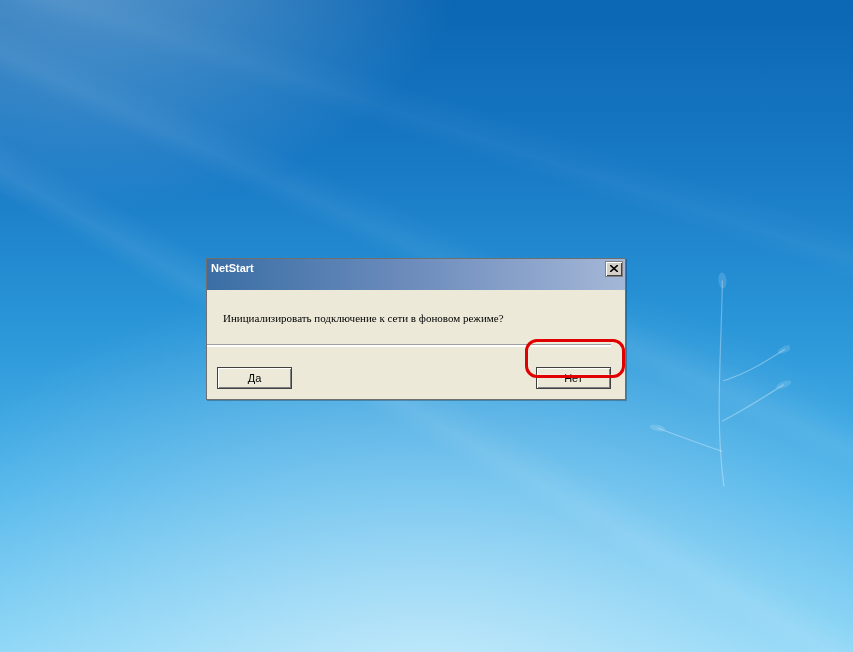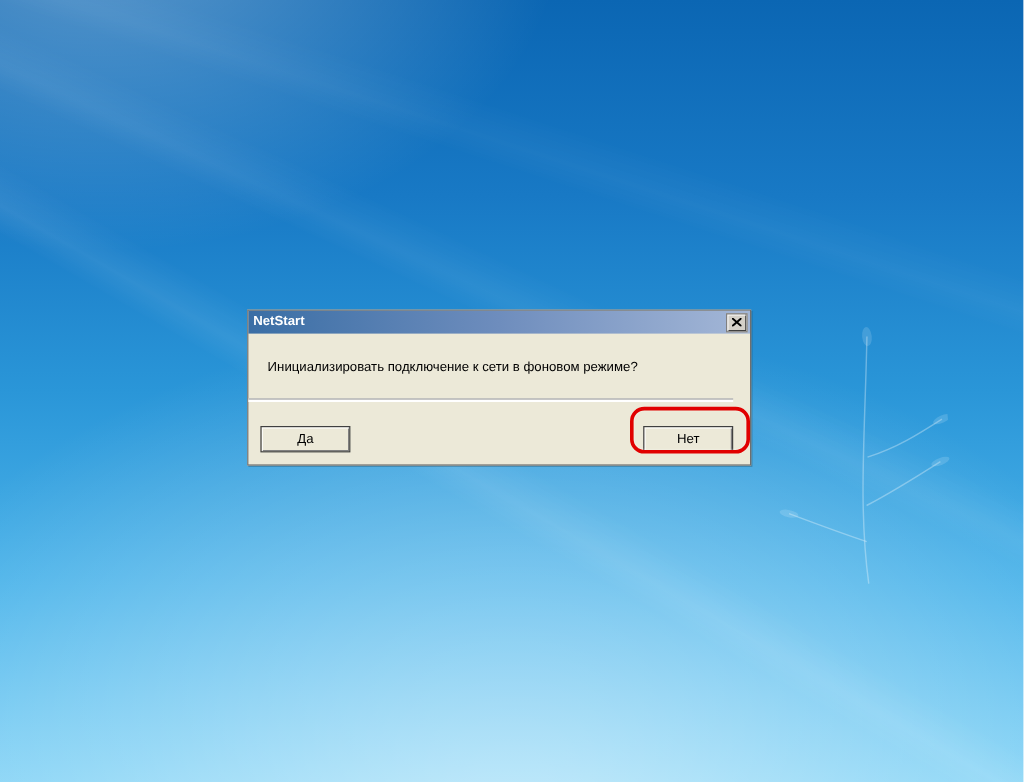--- a/index.html
+++ b/index.html
@@ -49,37 +49,38 @@
     background: #ece9d8;
     border: 1px solid #6f6f6f;
     box-shadow: 1px 1px 0 rgba(0,0,0,.25);
   }
   .titlebar {
     height: 19px;
     background: linear-gradient(90deg, #3a6ea5 0%, #6e8dbd 50%, #a4b7d7 100%);
     display: flex;
     align-items: center;
     justify-content: space-between;
-    padding: 0 2px 0 4px;
+    padding: 0 2px 12px 4px;
     color: #fff;
     font-weight: bold;
   }
   .titlebar .title { line-height: 19px; }
   .close-btn {
     width: 16px; height: 14px;
     background: #d4d0c8;
     border: 1px solid #808080;
     box-shadow: inset 1px 1px 0 #fff, inset -1px -1px 0 #404040;
     display: flex; align-items: center; justify-content: center;
     cursor: pointer;
   }
   .close-btn svg { display: block; }
   .body {
     padding: 22px 30px 12px 16px;
     color: #000;
+    font-family: Liberation Serif, serif;
   }
   .msg { white-space: nowrap; }
   .divider {
     margin: 20px -16px 0 -16px;
     height: 2px;
     background: #fff;
     border-top: 1px solid #a0a0a0;
   }
   .buttons {
     display: flex;

